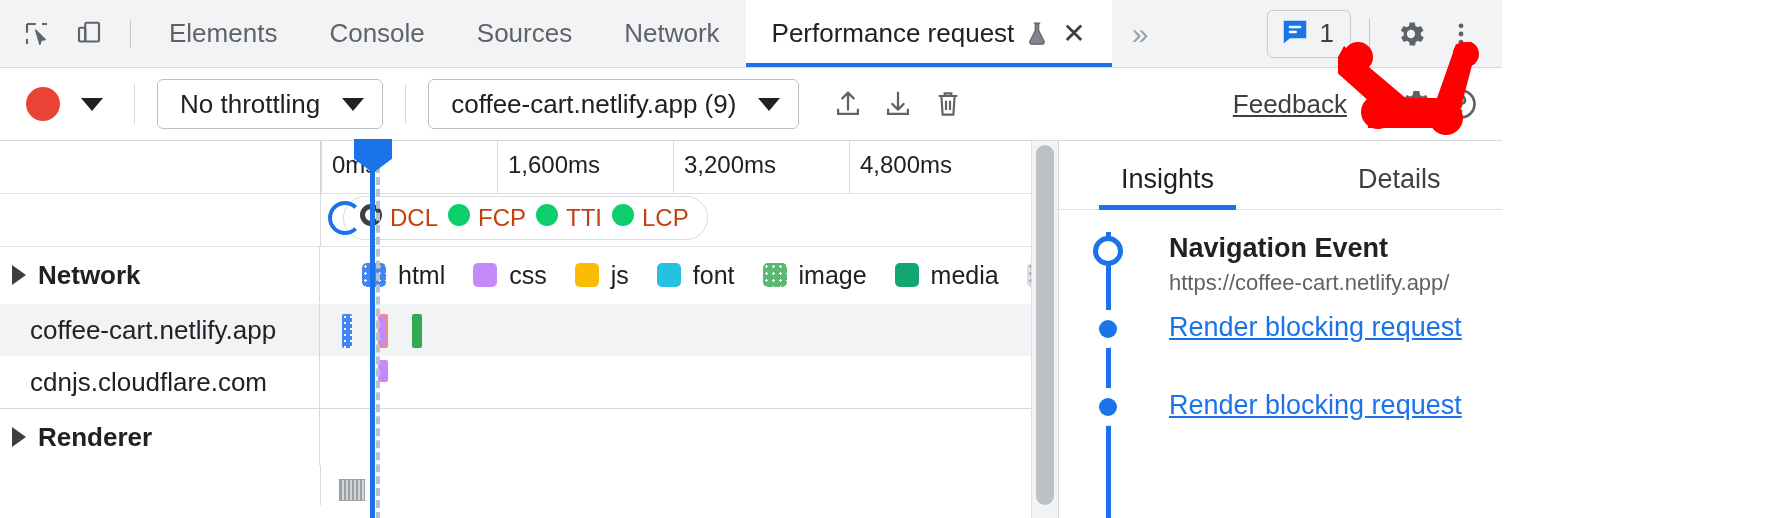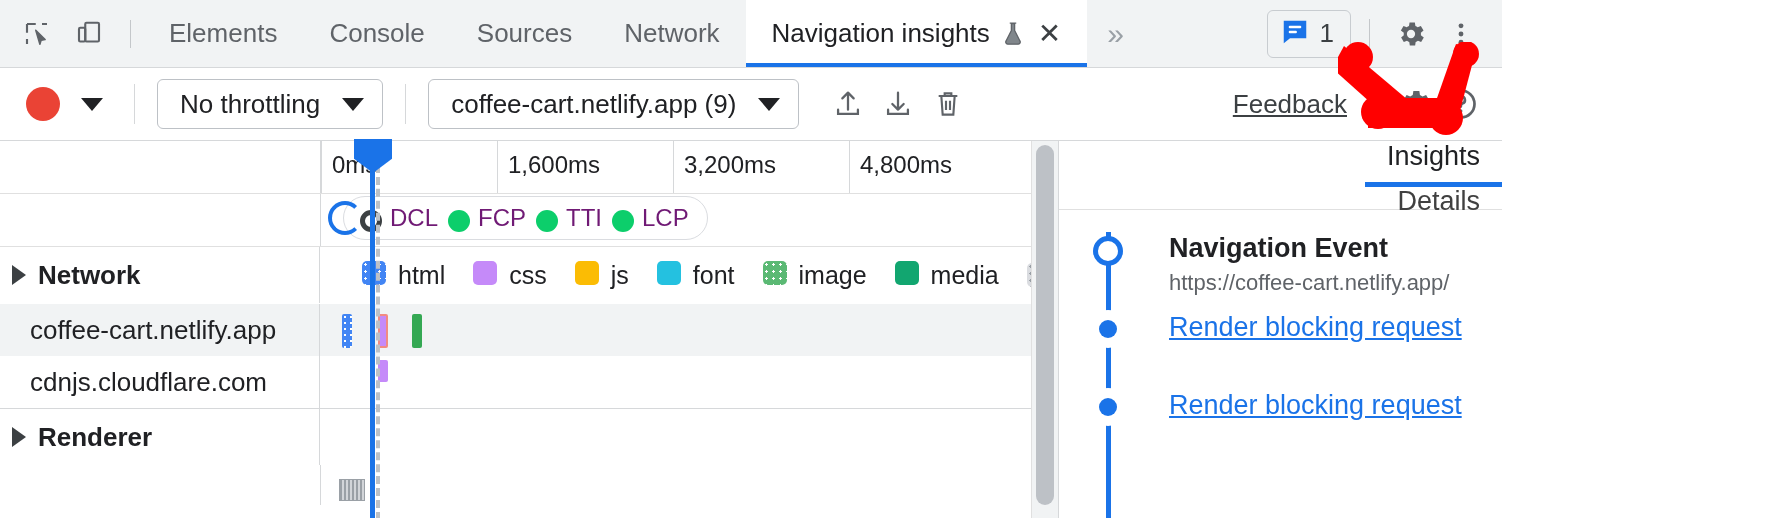--- a/index.html
+++ b/index.html
@@ -90,36 +90,36 @@
   }
 
   .markers-row { height: 52px; display:flex; position:relative; }
   .mk-names { width:320px; border-right:1px solid #d6d8da; }
   .mk-area { flex:1; position:relative; }
   .marker-pill {
     position:absolute; left: 22px; top: 2px; height: 42px;
     border:1px solid #dadce0; border-radius:22px; background:#fff;
     display:flex; align-items:center; gap:10px; padding: 0 18px 0 16px;
   }
-  .mk { display:flex; align-items:flex-end; gap:8px; font-size:24px; color:#701a75; }
+  .mk { display:flex; align-items:flex-start; gap:8px; font-size:24px; color:#c2410c; }
   .mk .dot { width:22px; height:22px; border-radius:50%; display:inline-block; }
   .pill-left-circle {
     position:absolute; left:-16px; top:4px; width:34px;height:34px;border-radius:50%;
     border:4px solid #1a73e8; border-right-color:transparent; box-sizing:border-box;
   }
 
   .netrow { display:flex; height: 56px; align-items:center; border-bottom:1px solid transparent;}
   .tree-head {
     width:320px; display:flex; align-items:center; gap:12px; padding-left: 12px;
     font-size:26px; font-weight:bold; color:#202124; cursor:pointer; box-sizing:border-box;
     border-right:1px solid #d6d8da; height:56px;
   }
   .tri { width:0;height:0;border-top:10px solid transparent;border-bottom:10px solid transparent;border-left:14px solid #3c4043; }
   .legend-area { flex:1; display:flex; align-items:center; gap:28px; padding-left: 42px; position:relative; }
-  .lg { display:flex; gap:12px; font-size:25px; color:#202124; }
+  .lg { display:flex; align-items:center; gap:12px; font-size:25px; color:#202124; }
   .sw { width:24px; height:24px; border-radius:5px; display:inline-block; }
   .sw.dotted { background-image: radial-gradient(#ffffff 26%, transparent 27%); background-size:7px 7px; }
 
   .req-row {
     display:flex; height: 52px; align-items:center; cursor:pointer;
   }
   .req-row.selected { background:#f1f3f4; }
   .req-name {
     width:320px; padding-left: 30px; font-size:26px; color:#202124; box-sizing:border-box;
     border-right:1px solid #d6d8da; height:52px; display:flex; align-items:center;
@@ -153,21 +153,21 @@
     position:absolute; right:0; top:0; width:26px; height:379px;
     background:#f1f3f4; border-left:1px solid #e0e0e0;
   }
   .v-thumb {
     position:absolute; left:4px; top:4px; width:18px; height:360px;
     background:#bdc1c6; border-radius:9px;
   }
 
   
   .right-pane { flex:1; background:#fff; display:flex; flex-direction:column; }
-  .rp-tabs { height: 68px; display:flex; align-items:flex-end; border-bottom:1px solid #e0e0e0; background:#fff;flex-direction:column;}
+  .rp-tabs { height: 68px; display:flex; align-items:flex-end; border-bottom:1px solid #e0e0e0; background:#fff;}
   .rp-tab {
     font-size:27px; color:#404040; padding: 0 22px 14px 22px; margin-left: 40px;
     position:relative; cursor:pointer;
   }
   .rp-tab.active { color:#202124; }
   .rp-tab.active::after { content:""; position:absolute; left:0; right:0; bottom:-1px; height:5px; background:#1a73e8; }
   .rp-body { flex:1; padding: 22px 0 0 0; position:relative; overflow:hidden; }
   .tl-item { display:flex; gap:38px; position:relative; padding-left: 26px; }
   .rail { width: 46px; position:relative; flex:none; }
   .rail-line { position:absolute; left:21px; top:0; bottom:-40px; width:5px; background:#1a73e8; }
@@ -216,21 +216,21 @@
       <div class="tab">
         <span>Console</span>
       </div>
       <div class="tab">
         <span>Sources</span>
       </div>
       <div class="tab">
         <span>Network</span>
       </div>
       <div class="tab active">
-        <span>Navigation insights</span>
+        <span>Performance request</span>
         <span class="flask">
           <svg width="26" height="28" viewBox="0 0 24 24">
             <path d="M9 2h6M10.5 2.5v6.2L5.6 18.4A2 2 0 0 0 7.4 21.4h9.2a2 2 0 0 0 1.8-3L13.5 8.7V2.5z" fill="#80868b" stroke="#5f6368" stroke-width="1.2" stroke-linejoin="round"></path>
           </svg>
         </span>
         <span class="closex">✕</span>
       </div>
       <div class="chev-more">»</div>
     </div>
 

